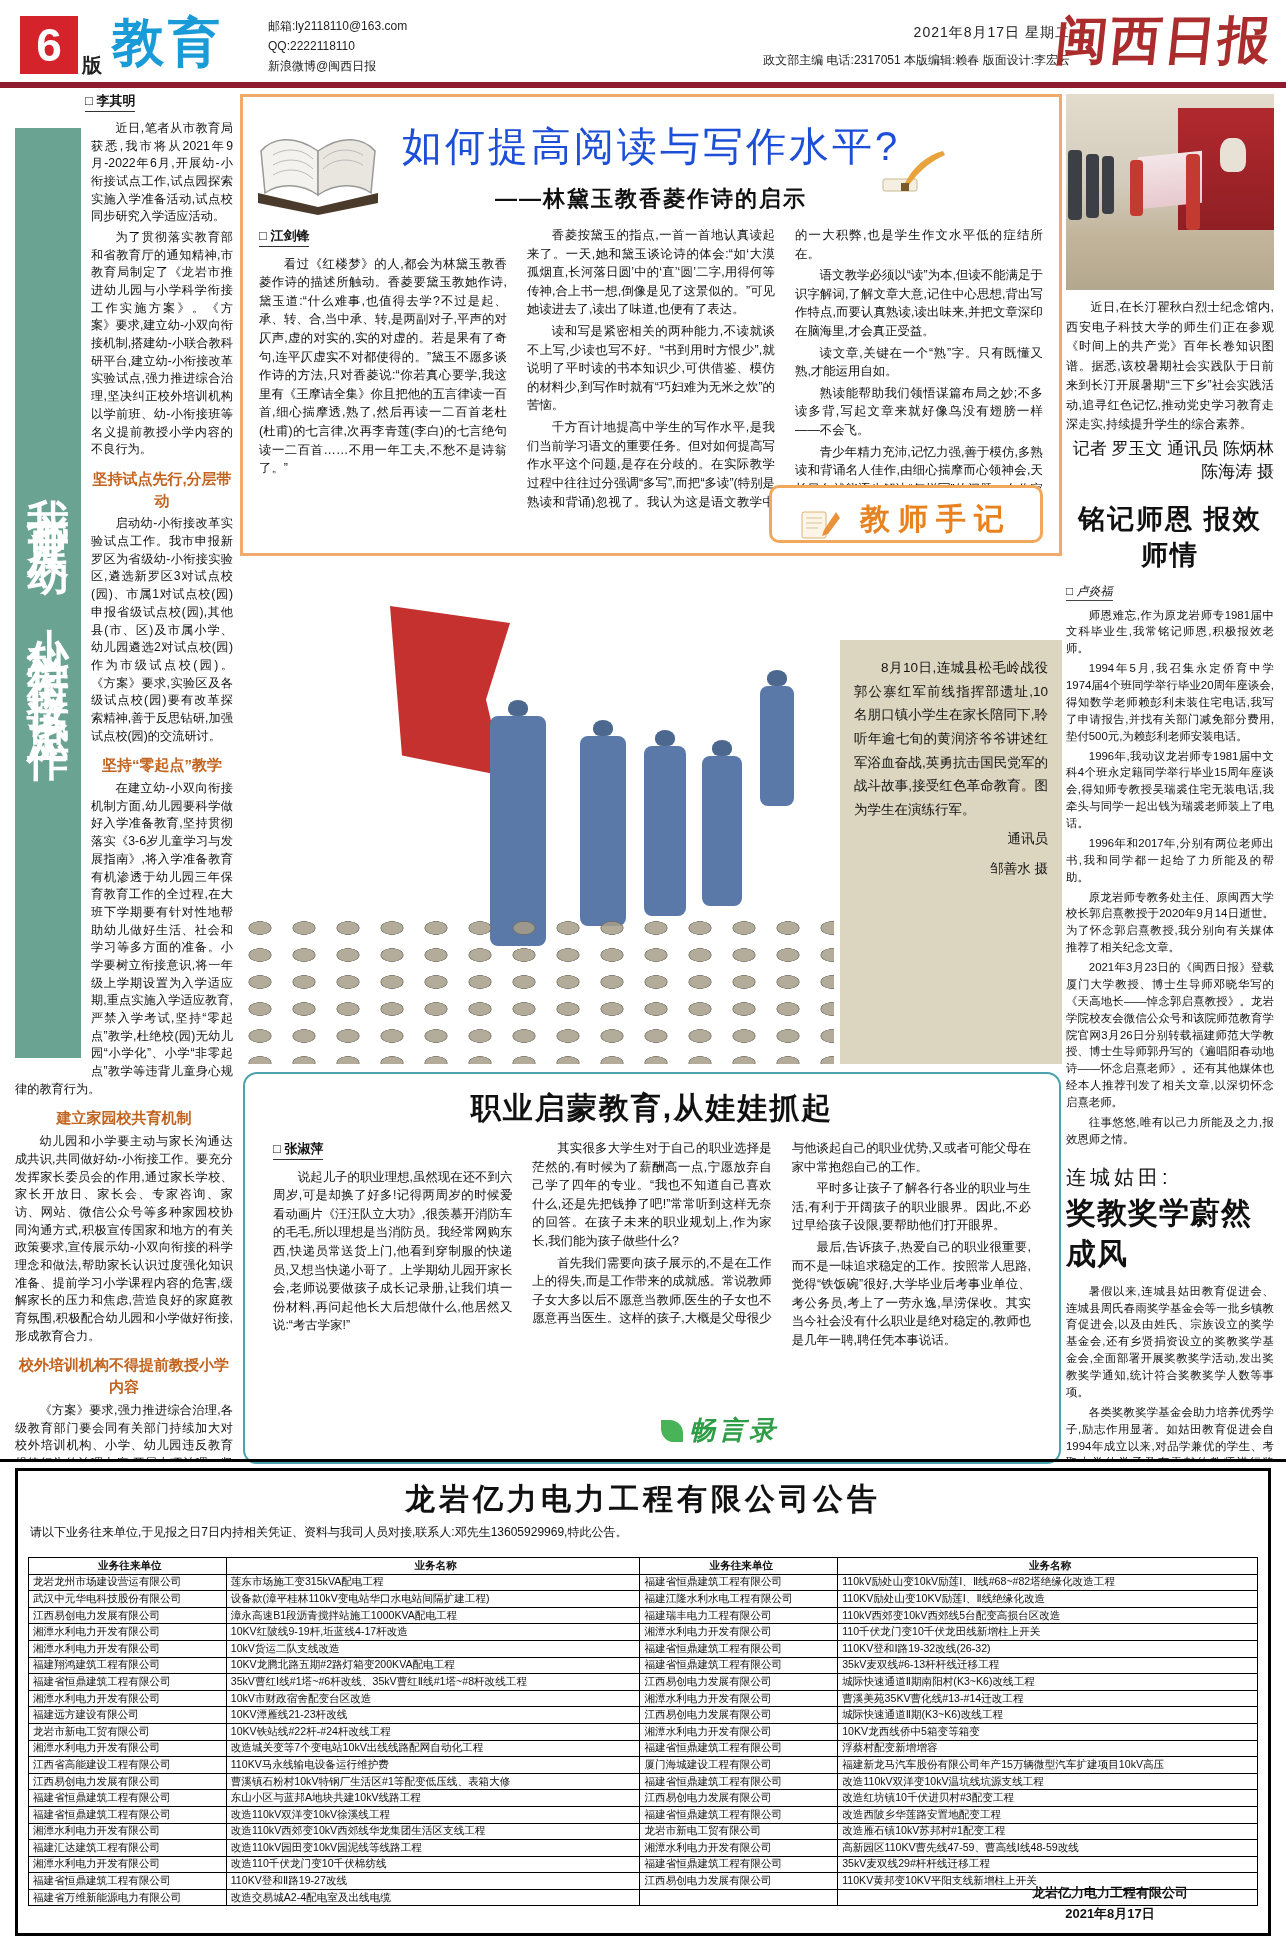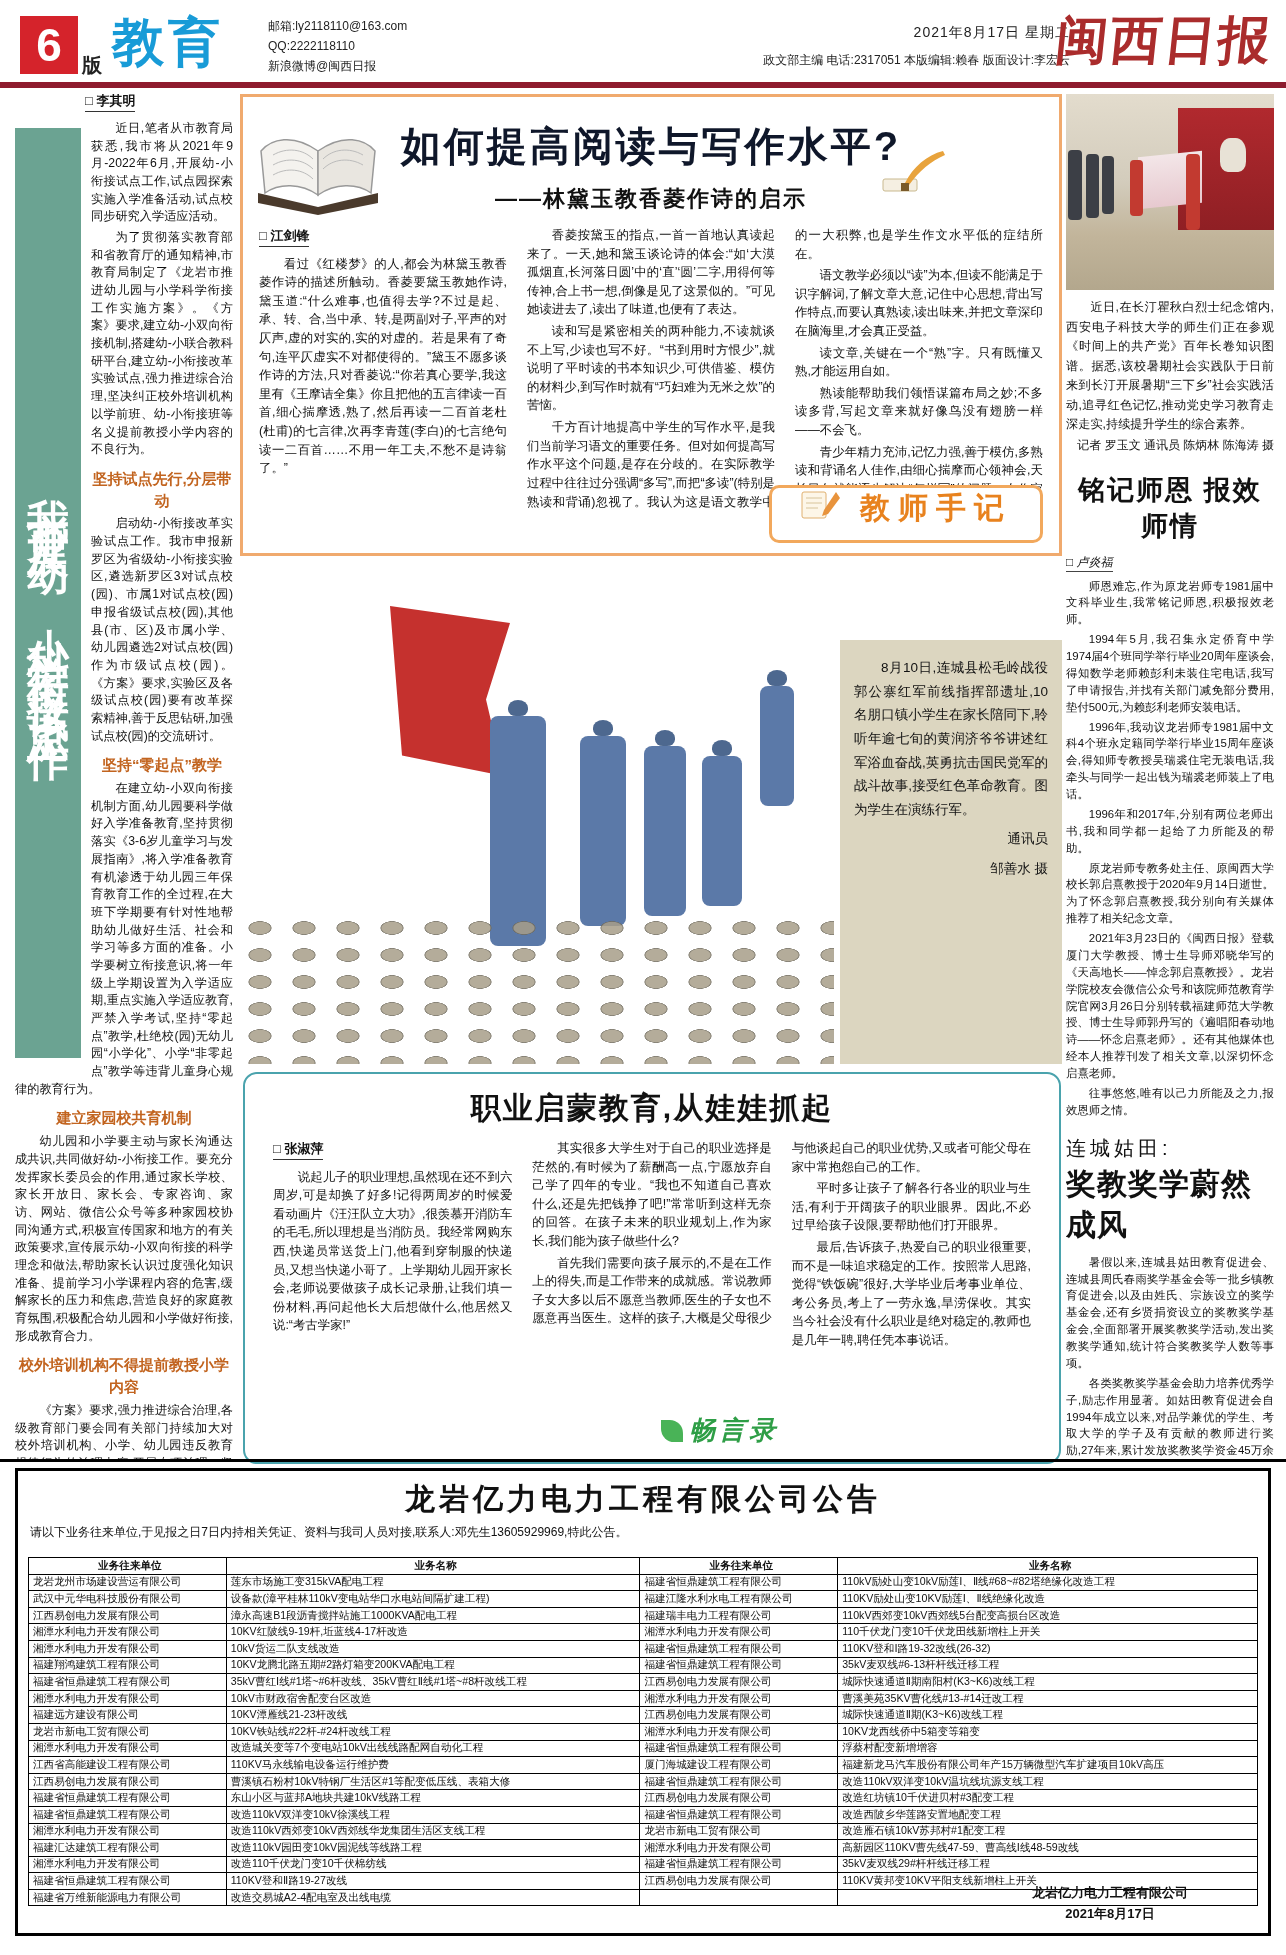--- a/index.html
+++ b/index.html
@@ -24,25 +24,25 @@
   
   .left-zone{position:absolute;left:15px;top:92px;width:218px;height:1368px;overflow:hidden;
              font-size:12.2px;line-height:1.45;}
   .green-bar{float:left;width:66px;height:930px;margin:8px 10px 6px 0;background:#6ba392;
              display:flex;align-items:center;justify-content:center;}
   .green-bar span{writing-mode:vertical-rl;text-orientation:upright;color:#fff;font-weight:900;
                   font-size:42px;line-height:1;letter-spacing:14px;}
   
   .main-box{position:absolute;left:240px;top:94px;width:822px;height:462px;border:3px solid #f0aa6e;
             box-sizing:border-box;padding:10px 16px 12px 16px;overflow:hidden;}
-  .main-title{text-align:center;color:#0f172a;font-size:40px;font-weight:700;letter-spacing:3px;margin-top:12px;}
+  .main-title{text-align:center;color:#1d4ed8;font-size:40px;font-weight:400;letter-spacing:3px;margin-top:12px;}
   .main-sub{text-align:center;font-size:22px;font-weight:bold;margin:10px 0 12px 0;letter-spacing:2px;}
   .main-cols{column-count:3;column-gap:20px;font-size:12.4px;line-height:1.5;height:292px;overflow:hidden;}
   .badge-teacher{position:absolute;right:16px;bottom:10px;width:268px;height:52px;border:3px solid #f2a85c;
-                 border-radius:10px;background:#fff;display:flex;align-items:flex-start;justify-content:center;gap:20px;}
+                 border-radius:10px;background:#fff;display:flex;align-items:flex-end;justify-content:center;gap:20px;}
   .badge-teacher .t{color:#e8821e;font-size:30px;font-weight:900;letter-spacing:8px;}
   .book-svg{position:absolute;left:10px;top:34px;}
   .quill-svg{position:absolute;right:110px;top:52px;}
   
   .photo-march{position:absolute;left:240px;top:566px;width:594px;height:498px;overflow:hidden;
     background:
       radial-gradient(circle at 28% 18%, rgba(255,250,210,.35), transparent 26%),
       radial-gradient(circle at 62% 10%, rgba(255,250,210,.28), transparent 22%),
       linear-gradient(180deg,#47563b 0%,#5565449 0%,#5c6c49 42%,#6f745a 62%,#8a8672 76%,#9b9383 100%);}
   .stones{position:absolute;left:0;bottom:0;width:100%;height:30%;
@@ -67,21 +67,21 @@
   
   .right-col{position:absolute;left:1066px;top:94px;width:208px;height:1368px;overflow:hidden;}
   .photo-memorial{position:relative;width:208px;height:196px;overflow:hidden;
       background:linear-gradient(180deg,#e3dccd 0%,#d3ccbc 45%,#c2b59b 72%,#b3a78d 100%);}
   .red-wall{position:absolute;right:0;top:14px;width:46%;height:62%;background:linear-gradient(180deg,#b1292e,#8f1f24);}
   .bust{position:absolute;right:28px;top:44px;width:26px;height:34px;background:#e8e2d6;border-radius:40% 40% 30% 30%;}
   .scroll{position:absolute;left:72px;top:60px;width:64px;height:52px;background:linear-gradient(180deg,#f3e6e8,#e7c9cf);transform:skewY(-6deg);}
   .fig-dark{position:absolute;background:#3c3f46;border-radius:4px;}
   .fig-red{position:absolute;background:#c23a30;border-radius:4px;}
   .rc-caption{font-size:12.2px;line-height:1.6;margin-top:8px;text-align:justify;}
-  .rc-credit{font-size:12px;text-align:right;margin-top:2px;}
+  .rc-credit{font-size:17px;text-align:right;margin-top:2px;}
   .rc-title1{font-size:27px;font-weight:900;text-align:center;letter-spacing:2px;margin:18px 0 8px 0;}
   .rc-byline{font-size:12px;font-style:italic;border-bottom:1px solid #444;display:inline-block;margin:0 0 6px 0;}
   .rc-text{font-size:11.4px;line-height:1.48;}
   .rc-kicker{font-size:20px;margin-top:16px;letter-spacing:4px;}
   .rc-title2{font-size:30px;font-weight:900;letter-spacing:1px;margin:2px 0 8px 0;}
   
   .sep-line{position:absolute;left:0;top:1459px;width:1286px;height:3px;background:#000;}
   .ann-box{position:absolute;left:15px;top:1468px;width:1256px;height:468px;border:3px solid #000;
            box-sizing:border-box;padding:6px 10px;overflow:hidden;}
   .ann-title{text-align:center;font-size:30px;font-weight:900;letter-spacing:4px;margin:2px 0 4px 0;}

